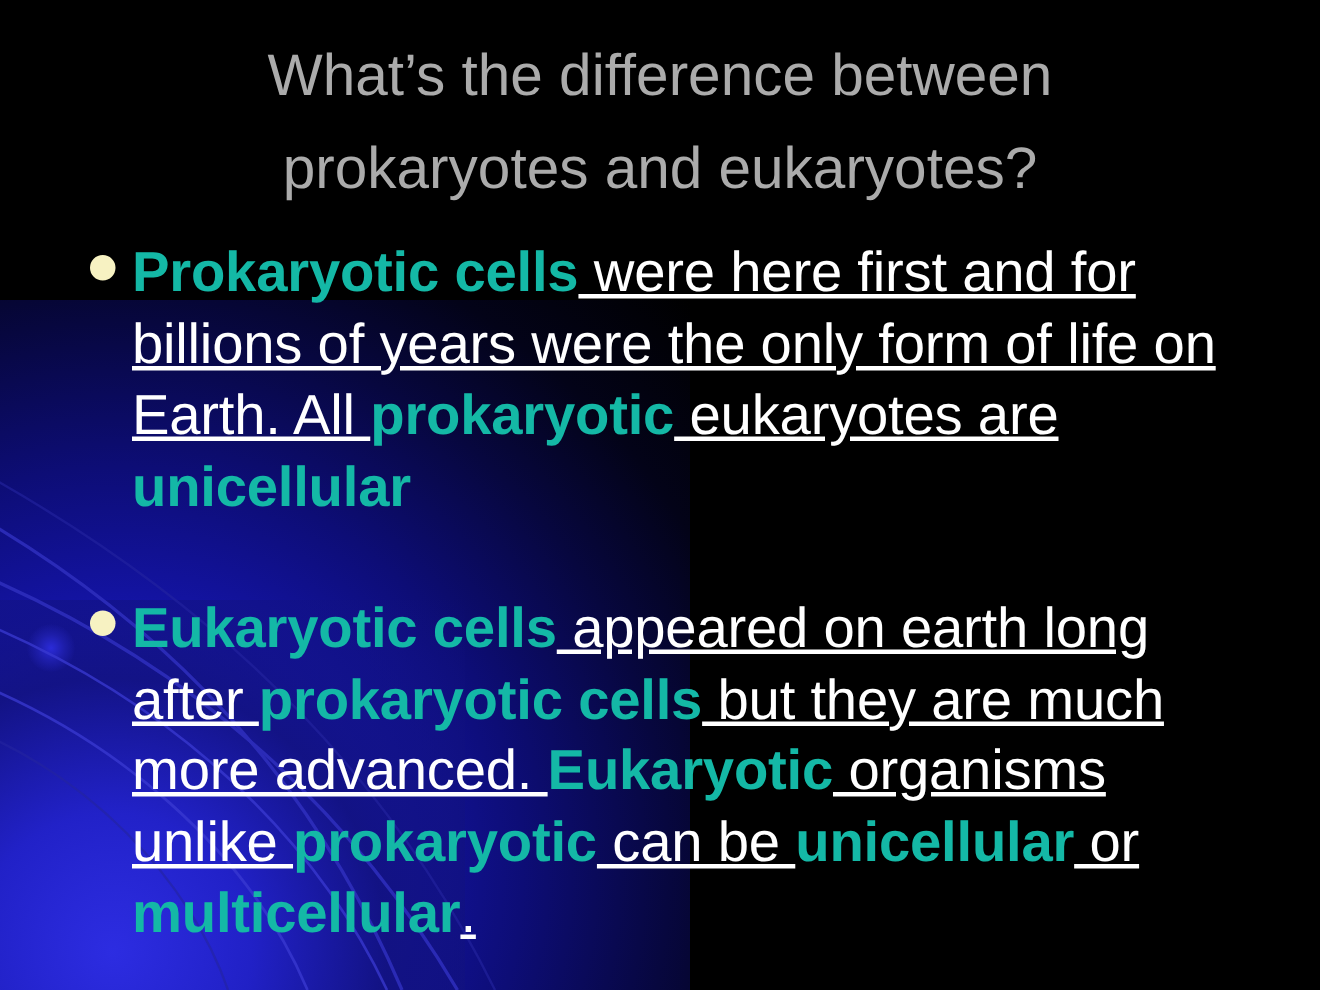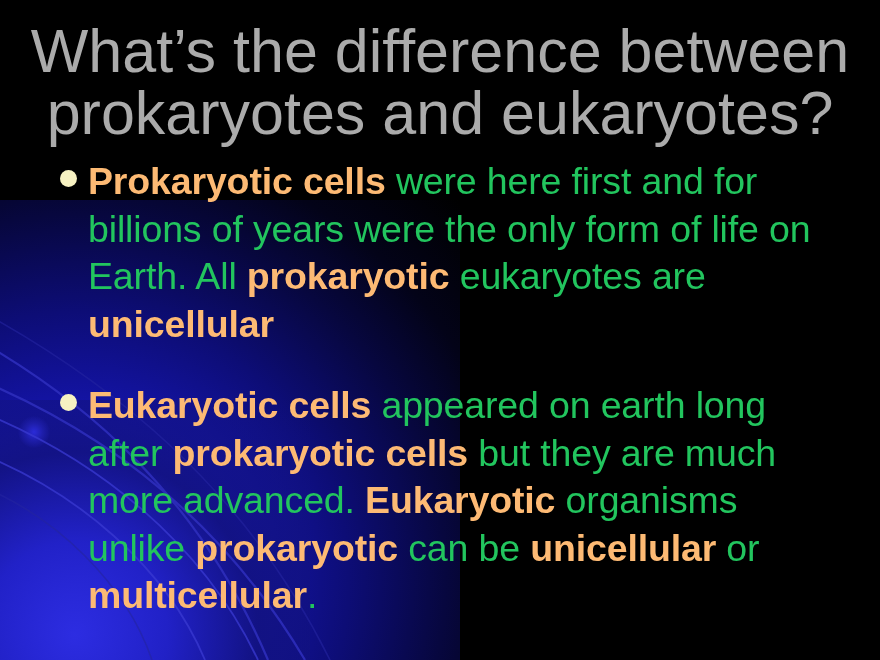--- a/index.html
+++ b/index.html
@@ -67,21 +67,21 @@
     top: 0;
   }
 
   
   .title {
     position: absolute;
     left: 0;
     top: 20px;
     width: 880px;
     text-align: center;
-    font-size: 61px;
+    font-size: 39px;
     line-height: 62px;
     font-weight: normal;
     color: #ababab;
     letter-spacing: 0px;
     white-space: pre-line;
   }
 
   
   .body-block {
     position: absolute;
@@ -90,33 +90,33 @@
     width: 790px;
   }
   .para {
     position: relative;
     padding-left: 36px;
     font-size: 37.5px;
     line-height: 47.5px;
     color: #ffffff;
     letter-spacing: -0.15px;
   }
-  .para + .para { margin-top: 34px; }
+  .para + .para { margin-top: 47px; }
 
   .bullet {
     position: absolute;
     left: 8px;
     top: 12px;
     width: 17px;
     height: 17px;
     border-radius: 50%;
     background: #f7f2c2;
   }
-  .hl { color: #fdba74; font-weight: bold; }
-  .wh { color: #22c55e; font-weight: normal; }
+  .hl { color: #14b8a6; font-weight: bold; }
+  .wh { color: #ffffff; font-weight: normal; text-decoration: underline; }
 </style>
 </head>
 <body>
 
 <div id="slide">
 
   <div class="bg-layer">
     <div class="bg-glow"></div>
     <div class="bg-glow-2"></div>
     <div class="bg-dot"></div>

